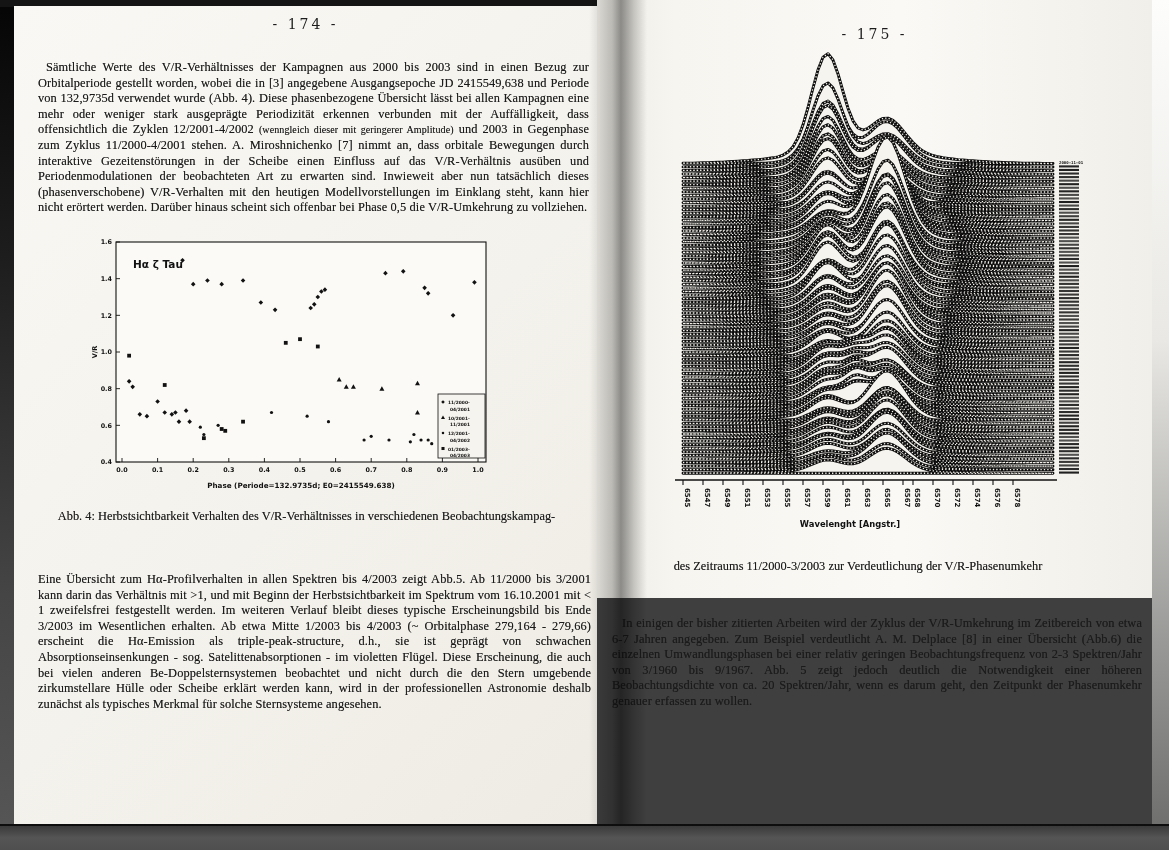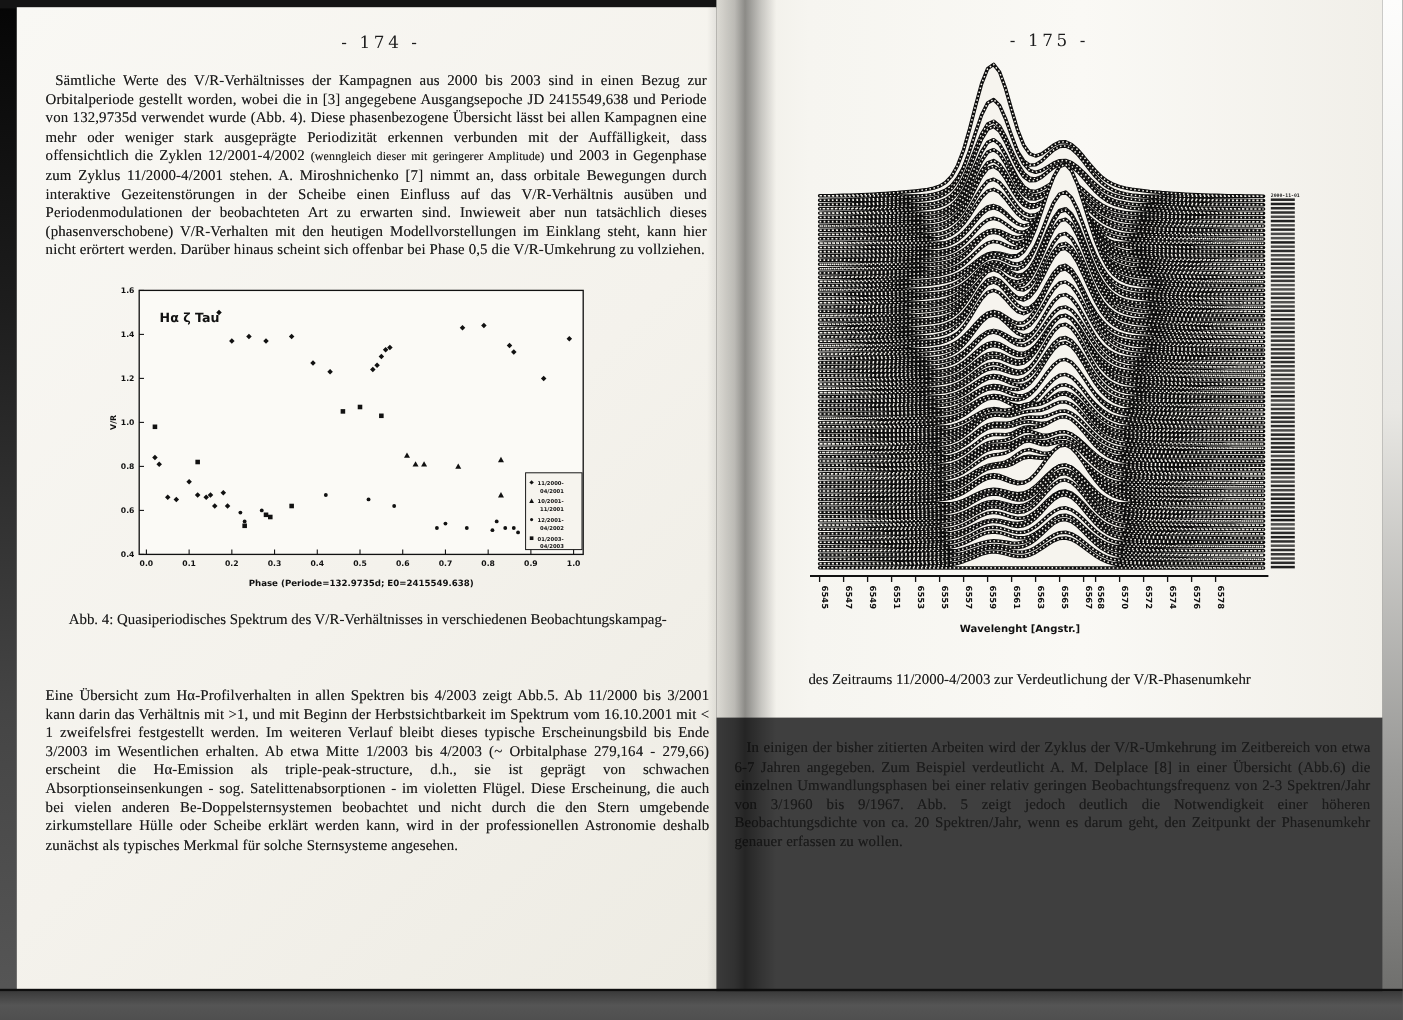--- a/index.html
+++ b/index.html
@@ -38,21 +38,21 @@
 </head>
 <body>
 
 <div class="abs edge-left"></div>
 <div class="abs edge-top"></div>
 <div class="abs edge-right"></div>
 <div class="abs gutter"></div>
 <div class="abs edge-bottom"></div>
 
 <div class="abs page page-left">
-  <div class="abs pagenum" style="top:22px;margin-left:12px;">- 174 -</div>
+  <div class="abs pagenum" style="top:10px;">- 174 -</div>
 
   <div class="abs para" style="left:24px;top:54px;width:551px;text-indent:8px;">
     <span>Sämtliche Werte des V/R-Verhältnisses der Kampagnen aus 2000 bis 2003 sind in einen Bezug zur Orbitalperiode gestellt worden, wobei die in [3] angegebene Ausgangsepoche JD 2415549,638 und Periode von 132,9735d verwendet wurde (Abb. 4). Diese phasenbezogene Übersicht lässt bei allen Kampagnen eine mehr oder weniger stark ausgeprägte Periodizität erkennen verbunden mit der Auffälligkeit, dass offensichtlich die Zyklen 12/2001-4/2002 </span><span class="small-inline">(wenngleich dieser mit geringerer Amplitude)</span><span> und 2003 in Gegenphase zum Zyklus 11/2000-4/2001 stehen. A. Miroshnichenko [7] nimmt an, dass orbitale Bewegungen durch interaktive Gezeitenstörungen in der Scheibe einen Einfluss auf das V/R-Verhältnis ausüben und Periodenmodulationen der beobachteten Art zu erwarten sind. Inwieweit aber nun tatsächlich dieses (phasenverschobene) V/R-Verhalten mit den heutigen Modellvorstellungen im Einklang steht, kann hier nicht erörtert werden. Darüber hinaus scheint sich offenbar bei Phase 0,5 die V/R-Umkehrung zu vollziehen.</span>
   </div>
 
   <svg class="abs" id="fig4" style="left:72px;top:224px;" width="415" height="290" viewBox="0 0 415 290">
       <rect x="30" y="12" width="370" height="220" fill="#fbfaf6" stroke="#111" stroke-width="1.1"></rect>
       <line x1="36" y1="232" x2="36" y2="228" stroke="#111" stroke-width="0.9"></line>
       <text x="36" y="242" font-size="6.4" font-weight="700" font-family="DejaVu Sans, sans-serif" fill="#111" text-anchor="middle">0.0</text>
       <line x1="71.6" y1="232" x2="71.6" y2="228" stroke="#111" stroke-width="0.9"></line>
@@ -159,21 +159,21 @@
       <rect x="115.98" y="206.26666666666668" width="3.8" height="3.8" fill="#111"></rect>
       <rect x="133.78" y="197.1" width="3.8" height="3.8" fill="#111"></rect>
       <rect x="137.34" y="198.9333333333334" width="3.8" height="3.8" fill="#111"></rect>
       <rect x="155.14000000000001" y="189.76666666666668" width="3.8" height="3.8" fill="#111"></rect>
       <rect x="197.86" y="110.93333333333334" width="3.8" height="3.8" fill="#111"></rect>
       <rect x="212.1" y="107.26666666666667" width="3.8" height="3.8" fill="#111"></rect>
       <rect x="229.9" y="114.60000000000001" width="3.8" height="3.8" fill="#111"></rect>
     </svg>
 
   <div class="abs" style="left:10px;top:502px;width:565px;">
-    <div class="caption">Abb. 4: Quasiperiodisches Spektrum des V/R-Verhältnisses in verschiedenen Beobachtungskampag-</div>
+    <div class="caption">Abb. 4: Herbstsichtbarkeit Verhalten des V/R-Verhältnisses in verschiedenen Beobachtungskampag-</div>
   </div>
 
   <div class="abs para" style="left:24px;top:566px;width:553px;">Eine Übersicht zum Hα-Profilverhalten in allen Spektren bis 4/2003 zeigt Abb.5. Ab 11/2000 bis 3/2001 kann darin das Verhältnis mit &gt;1, und mit Beginn der Herbstsichtbarkeit im Spektrum vom 16.10.2001 mit &lt; 1 zweifelsfrei festgestellt werden. Im weiteren Verlauf bleibt dieses typische Erscheinungsbild bis Ende 3/2003 im Wesentlichen erhalten. Ab etwa Mitte 1/2003 bis 4/2003 (~ Orbitalphase 279,164 - 279,66) erscheint die Hα-Emission als triple-peak-structure, d.h., sie ist geprägt von schwachen Absorptionseinsenkungen - sog. Satelittenabsorptionen - im violetten Flügel. Diese Erscheinung, die auch bei vielen anderen Be-Doppelsternsystemen beobachtet und nicht durch die den Stern umgebende zirkumstellare Hülle oder Scheibe erklärt werden kann, wird in der professionellen Astronomie deshalb zunächst als typisches Merkmal für solche Sternsysteme angesehen.</div>
 </div>
 
 <div class="abs page page-right">
   <div class="abs pagenum" style="top:26px;">- 175 -</div>
 
   <svg class="abs" id="fig5" style="left:48px;top:52px;" width="470" height="500" viewBox="0 0 470 500">
       <path d="M38.0 111.2 L43.0 111.2 L48.0 111.1 L53.0 111.0 L58.0 110.8 L63.0 110.7 L68.0 110.5 L73.0 110.3 L78.0 110.1 L83.0 109.8 L88.0 109.5 L93.0 109.2 L98.0 108.8 L103.0 108.5 L108.0 108.0 L113.0 107.6 L118.0 107.1 L123.0 106.5 L128.0 105.8 L133.0 104.8 L138.0 103.1 L143.0 100.1 L148.0 94.8 L153.0 85.9 L158.0 72.8 L163.0 55.5 L168.0 36.0 L173.0 17.8 L178.0 5.2 L183.0 1.7 L188.0 8.0 L193.0 21.9 L198.0 39.5 L203.0 56.2 L208.0 68.8 L213.0 76.0 L218.0 78.0 L223.0 76.3 L228.0 72.7 L233.0 68.9 L238.0 66.4 L243.0 66.1 L248.0 68.4 L253.0 72.8 L258.0 78.6 L263.0 84.8 L268.0 90.5 L273.0 95.4 L278.0 99.1 L283.0 101.7 L288.0 103.5 L293.0 104.8 L298.0 105.7 L303.0 106.4 L308.0 107.0 L313.0 107.6 L318.0 108.0 L323.0 108.5 L328.0 108.8 L333.0 109.2 L338.0 109.5 L343.0 109.8 L348.0 110.1 L353.0 110.3 L358.0 110.5 L363.0 110.7 L368.0 110.8 L373.0 111.0 L378.0 111.1 L383.0 111.2 L388.0 111.2 L393.0 111.3 L398.0 111.4 L403.0 111.4 L408.0 111.5 Z" fill="#f6f4ee" stroke="#0d0d0d" stroke-width="2.9" stroke-linejoin="round"></path>
@@ -474,17 +474,17 @@
       <line x1="328" y1="428" x2="328" y2="433" stroke="#111" stroke-width="1.1"></line>
       <text transform="translate(330.4,436) rotate(90)" font-size="7" font-weight="700" font-family="DejaVu Sans, sans-serif" fill="#111">6574</text>
       <line x1="348" y1="428" x2="348" y2="433" stroke="#111" stroke-width="1.1"></line>
       <text transform="translate(350.4,436) rotate(90)" font-size="7" font-weight="700" font-family="DejaVu Sans, sans-serif" fill="#111">6576</text>
       <line x1="368" y1="428" x2="368" y2="433" stroke="#111" stroke-width="1.1"></line>
       <text transform="translate(370.4,436) rotate(90)" font-size="7" font-weight="700" font-family="DejaVu Sans, sans-serif" fill="#111">6578</text>
       <text x="205" y="475" font-size="8.4" font-weight="700" font-family="DejaVu Sans, sans-serif" fill="#111" text-anchor="middle">Wavelenght [Angstr.]</text>
     </svg>
 
   <div class="abs" style="left:0px;top:558px;width:522px;">
-    <div class="caption">des Zeitraums 11/2000-4/2003 zur Verdeutlichung der V/R-Phasenumkehr</div>
+    <div class="caption">des Zeitraums 11/2000-3/2003 zur Verdeutlichung der V/R-Phasenumkehr</div>
   </div>
 
   <div class="abs para" style="left:15px;top:616px;width:530px;text-indent:10px;">In einigen der bisher zitierten Arbeiten wird der Zyklus der V/R-Umkehrung im Zeitbereich von etwa 6-7 Jahren angegeben. Zum Beispiel verdeutlicht A. M. Delplace [8] in einer Übersicht (Abb.6) die einzelnen Umwandlungsphasen bei einer relativ geringen Beobachtungsfrequenz von 2-3 Spektren/Jahr von 3/1960 bis 9/1967. Abb. 5 zeigt jedoch deutlich die Notwendigkeit einer höheren Beobachtungsdichte von ca. 20 Spektren/Jahr, wenn es darum geht, den Zeitpunkt der Phasenumkehr genauer erfassen zu wollen.</div>
 </div>
 
 </body></html>

